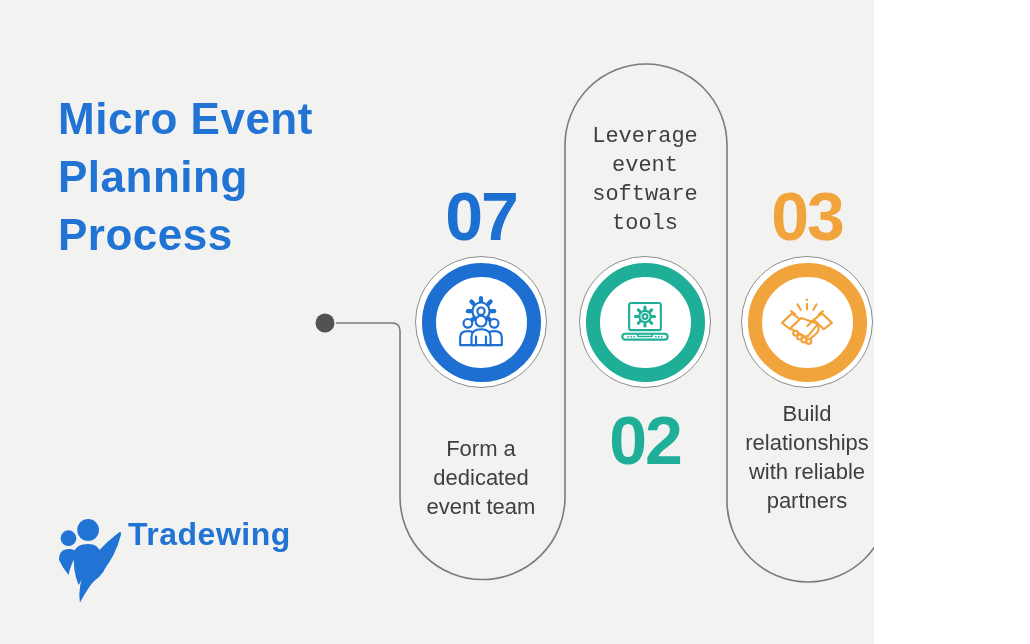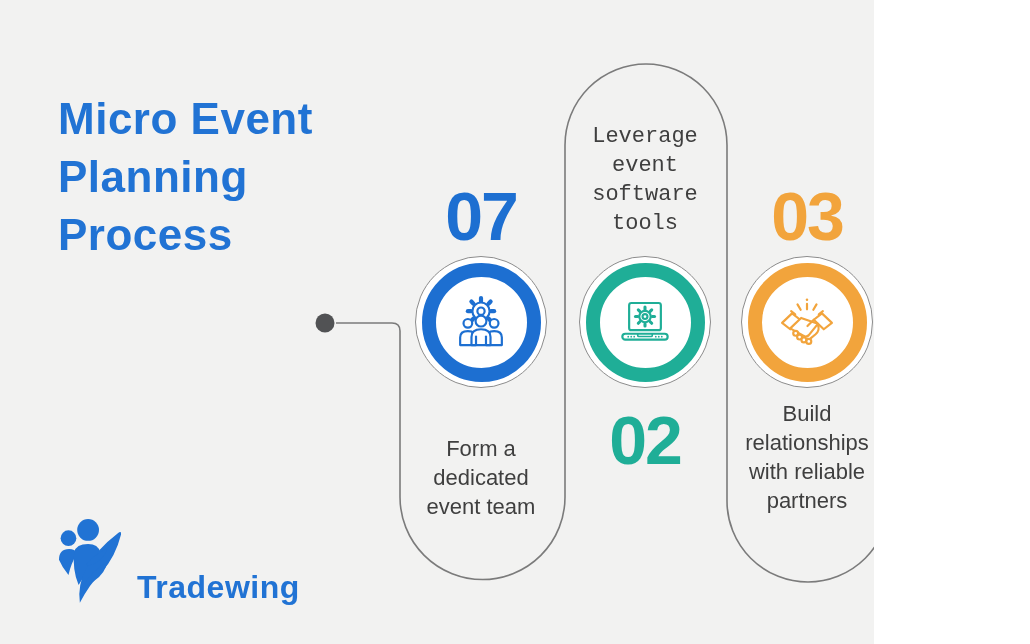--- a/index.html
+++ b/index.html
@@ -54,21 +54,21 @@
   .s1 .badge{left:415px;top:256px;}
   .s1 .label{left:386px;top:398px;width:190px;margin-top:36px;}
   .s2 .num{left:575px;top:406px;text-align:center;}
   .s2 .badge{left:579px;top:256px;}
   .s2 .label{left:555px;top:122px;width:180px;font-family:Liberation Mono, monospace;}
   .s3 .num{left:737px;top:182px;}
   .s3 .badge{left:741px;top:256px;}
   .s3 .label{left:711px;top:399px;width:192px;}
 
   
-  .brand{position:absolute;left:52px;top:516px;display:flex;align-items:flex-end;gap:9px;color:var(--brand,#2173D4);}
+  .brand{position:absolute;left:52px;top:516px;display:flex;align-items:flex-start;color:var(--brand,#2173D4);}
   .brand-mark{width:76px;height:90px;display:block;}
   .brand-mark .fl{fill:currentColor;stroke:none;}
   .brand-name{font-size:32px;font-weight:700;letter-spacing:.5px;color:var(--brand,#2173D4);}
 </style>
 </head>
 <body>
 
 <div class="stage" style="--bg: #F2F2F1; --line: #7B7B7B; --dot: #515254; --text: #3F3F3F; --outline: #8C8C8C;">
 
   <svg class="connector-svg" viewBox="0 0 1030 644">

